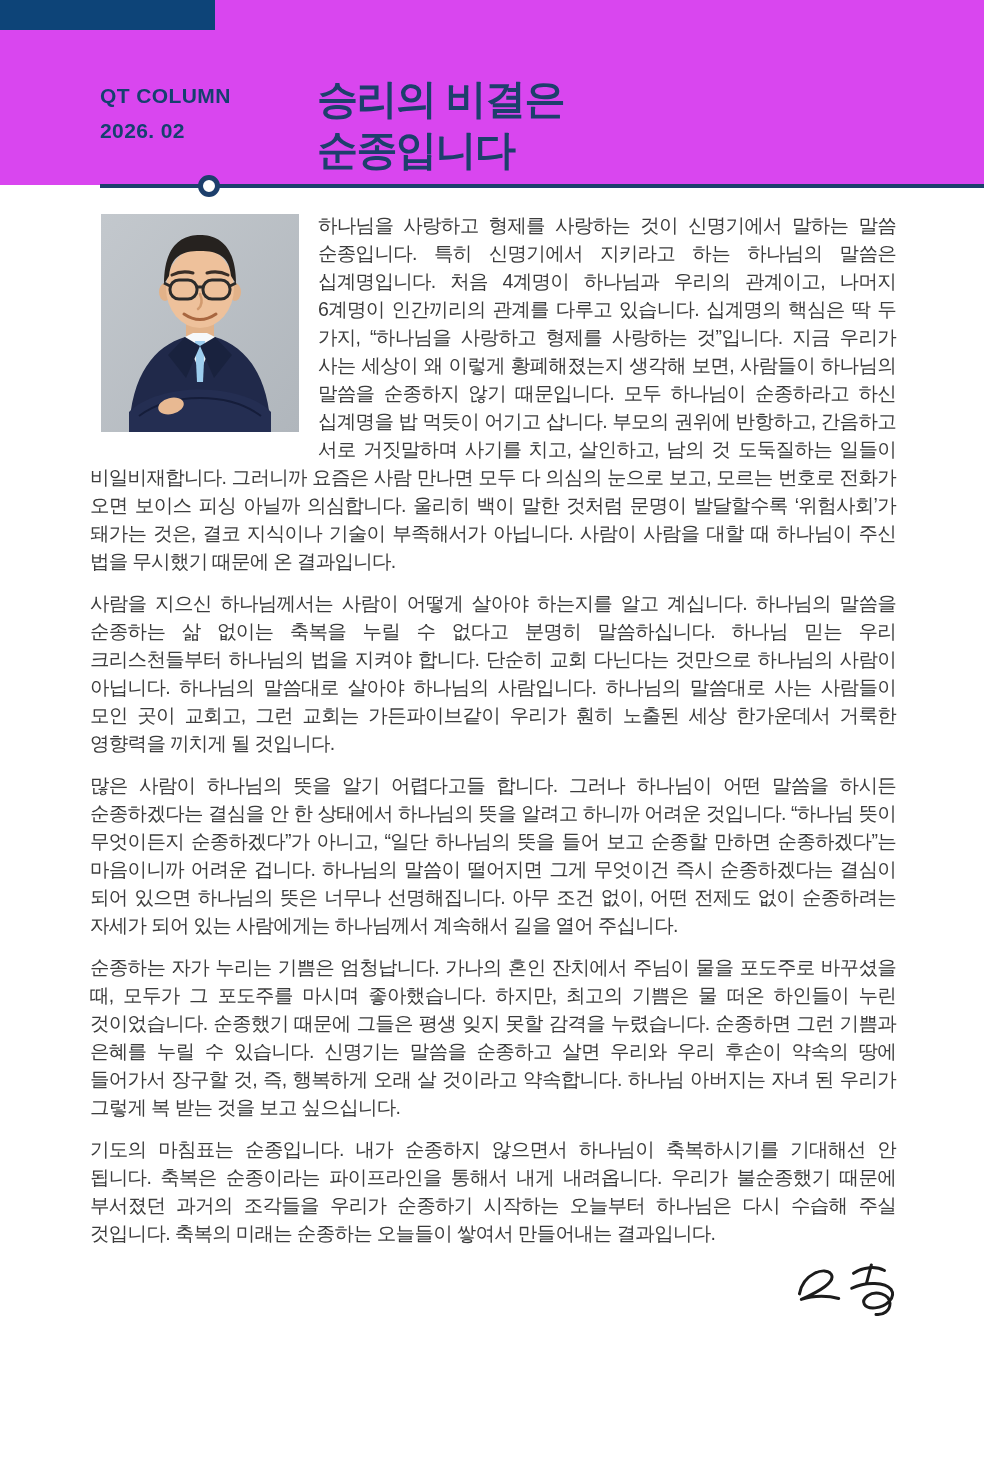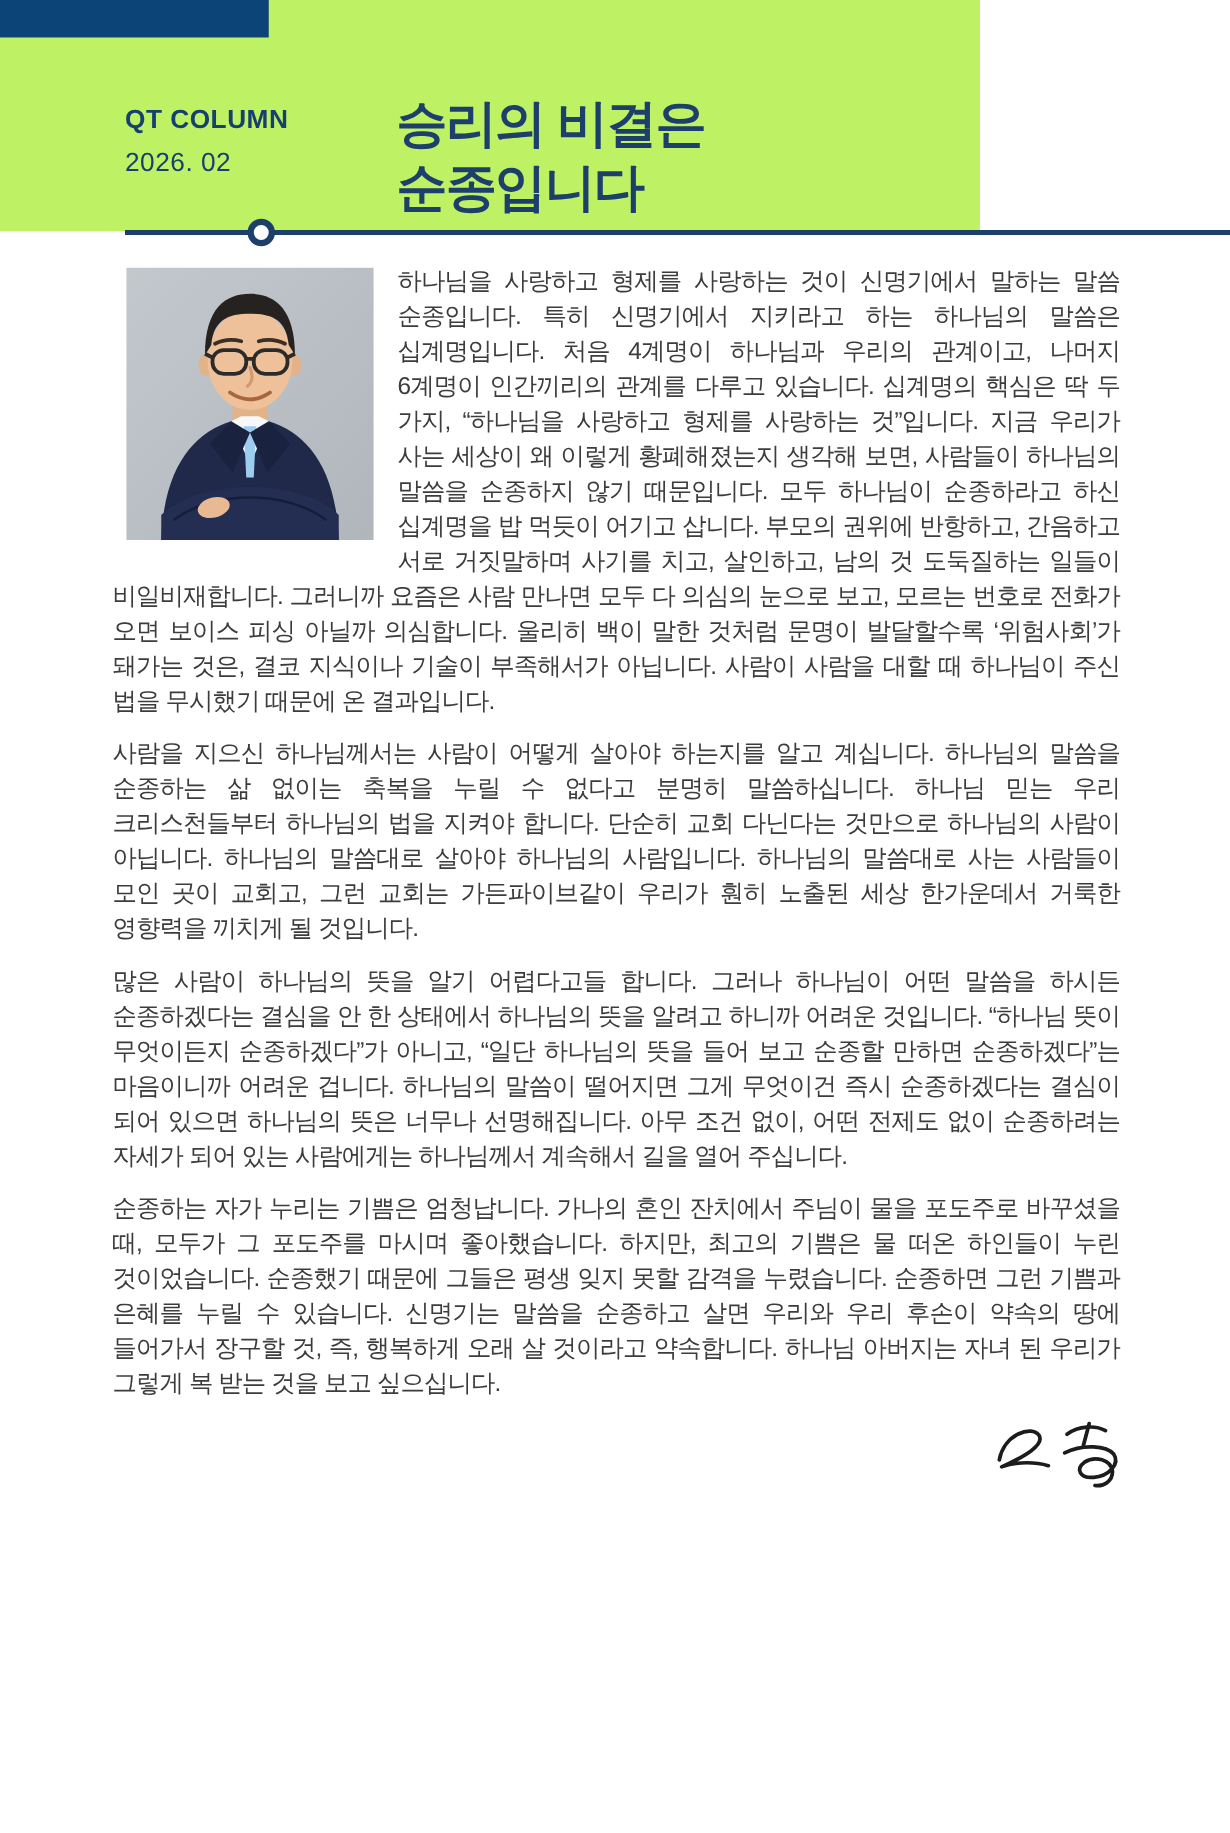--- a/index.html
+++ b/index.html
@@ -1,27 +1,27 @@
 <!DOCTYPE html>
 <html><head>
 <meta charset="utf-8">
 <style>
   html, body { margin:0; padding:0; background:#ffffff; }
   .page {
     position:relative; width:984px; height:1466px; background:#ffffff;
     font-family:"Liberation Sans", sans-serif; overflow:hidden;
   }
-  .header-band { position:absolute; top:0; left:0; width:784px; height:185px; background:#bef264; }
+  .header-band { position:absolute; top:0; left:0; width:984px; height:185px; background:#d946ef; }
   .top-bar { position:absolute; top:0; left:0; width:215px; height:30px; background:#0d4478; }
   .kicker {
     position:absolute; left:100px; top:84px; font-size:21px; font-weight:700;
     color:#15406f; letter-spacing:0.4px;
   }
   .issue-date {
-    position:absolute; left:100px; top:119px; font-size:21px; font-weight:400;
+    position:absolute; left:100px; top:119px; font-size:21px; font-weight:700;
     color:#15406f; letter-spacing:0.4px;text-align:right;
   }
   .page-title {
     position:absolute; left:317px; top:74px; font-size:41px; font-weight:800;
     color:#1d3f6c; line-height:51px; letter-spacing:-1.5px;
   }
   .divider-line { position:absolute; top:184px; left:100px; width:884px; height:4px; background:#1d3f6c; }
   .divider-dot {
     position:absolute; top:175px; left:198px; width:12px; height:12px;
     border:5px solid #1d3f6c; border-radius:50%; background:#ffffff;
@@ -91,20 +91,21 @@
         <path d="M28 218 L28 198 C58 168 140 168 170 198 L170 218 Z" fill="#242e52"></path>
         <path d="M38 202 C70 178 128 178 160 202" stroke="#151d3a" stroke-width="2" fill="none"></path>
         <ellipse cx="70" cy="192" rx="13" ry="8" fill="#e8b992" transform="rotate(-14 70 192)"></ellipse>
       </svg>
     </div>
 
     <p>하나님을 사랑하고 형제를 사랑하는 것이 신명기에서 말하는 말씀 순종입니다. 특히 신명기에서 지키라고 하는 하나님의 말씀은 십계명입니다. 처음 4계명이 하나님과 우리의 관계이고, 나머지 6계명이 인간끼리의 관계를 다루고 있습니다. 십계명의 핵심은 딱 두 가지, “하나님을 사랑하고 형제를 사랑하는 것”입니다. 지금 우리가 사는 세상이 왜 이렇게 황폐해졌는지 생각해 보면, 사람들이 하나님의 말씀을 순종하지 않기 때문입니다. 모두 하나님이 순종하라고 하신 십계명을 밥 먹듯이 어기고 삽니다. 부모의 권위에 반항하고, 간음하고 서로 거짓말하며 사기를 치고, 살인하고, 남의 것 도둑질하는 일들이 비일비재합니다. 그러니까 요즘은 사람 만나면 모두 다 의심의 눈으로 보고, 모르는 번호로 전화가 오면 보이스 피싱 아닐까 의심합니다. 울리히 백이 말한 것처럼 문명이 발달할수록 ‘위험사회’가 돼가는 것은, 결코 지식이나 기술이 부족해서가 아닙니다. 사람이 사람을 대할 때 하나님이 주신 법을 무시했기 때문에 온 결과입니다.</p>
     <p>사람을 지으신 하나님께서는 사람이 어떻게 살아야 하는지를 알고 계십니다. 하나님의 말씀을 순종하는 삶 없이는 축복을 누릴 수 없다고 분명히 말씀하십니다. 하나님 믿는 우리 크리스천들부터 하나님의 법을 지켜야 합니다. 단순히 교회 다닌다는 것만으로 하나님의 사람이 아닙니다. 하나님의 말씀대로 살아야 하나님의 사람입니다. 하나님의 말씀대로 사는 사람들이 모인 곳이 교회고, 그런 교회는 가든파이브같이 우리가 훤히 노출된 세상 한가운데서 거룩한 영향력을 끼치게 될 것입니다.</p>
     <p>많은 사람이 하나님의 뜻을 알기 어렵다고들 합니다. 그러나 하나님이 어떤 말씀을 하시든 순종하겠다는 결심을 안 한 상태에서 하나님의 뜻을 알려고 하니까 어려운 것입니다. “하나님 뜻이 무엇이든지 순종하겠다”가 아니고, “일단 하나님의 뜻을 들어 보고 순종할 만하면 순종하겠다”는 마음이니까 어려운 겁니다. 하나님의 말씀이 떨어지면 그게 무엇이건 즉시 순종하겠다는 결심이 되어 있으면 하나님의 뜻은 너무나 선명해집니다. 아무 조건 없이, 어떤 전제도 없이 순종하려는 자세가 되어 있는 사람에게는 하나님께서 계속해서 길을 열어 주십니다.</p>
     <p>순종하는 자가 누리는 기쁨은 엄청납니다. 가나의 혼인 잔치에서 주님이 물을 포도주로 바꾸셨을 때, 모두가 그 포도주를 마시며 좋아했습니다. 하지만, 최고의 기쁨은 물 떠온 하인들이 누린 것이었습니다. 순종했기 때문에 그들은 평생 잊지 못할 감격을 누렸습니다. 순종하면 그런 기쁨과 은혜를 누릴 수 있습니다. 신명기는 말씀을 순종하고 살면 우리와 우리 후손이 약속의 땅에 들어가서 장구할 것, 즉, 행복하게 오래 살 것이라고 약속합니다. 하나님 아버지는 자녀 된 우리가 그렇게 복 받는 것을 보고 싶으십니다.</p>
+    <p>기도의 마침표는 순종입니다. 내가 순종하지 않으면서 하나님이 축복하시기를 기대해선 안 됩니다. 축복은 순종이라는 파이프라인을 통해서 내게 내려옵니다. 우리가 불순종했기 때문에 부서졌던 과거의 조각들을 우리가 순종하기 시작하는 오늘부터 하나님은 다시 수습해 주실 것입니다. 축복의 미래는 순종하는 오늘들이 쌓여서 만들어내는 결과입니다.</p>
 
     <div class="signature-row">
       
       <span class="autograph">
         <svg width="112" height="62" viewBox="0 0 120 64" xmlns="http://www.w3.org/2000/svg">
           <g stroke="#1c1c1c" stroke-width="3.2" fill="none" stroke-linecap="round" stroke-linejoin="round">
             <path d="M8 34 C12 12, 36 4, 42 13 C47 21, 30 31, 10 40 C24 35, 40 36, 50 39"></path>
             <path d="M66 12 C76 5, 90 4, 99 9"></path>
             <path d="M85 3 L80 22"></path>
             <path d="M64 28 C80 20, 100 22, 106 29 C112 38, 101 48, 89 49 C77 50, 73 42, 81 36 C90 30, 104 34, 105 44 C105 52, 98 57, 90 56"></path>

